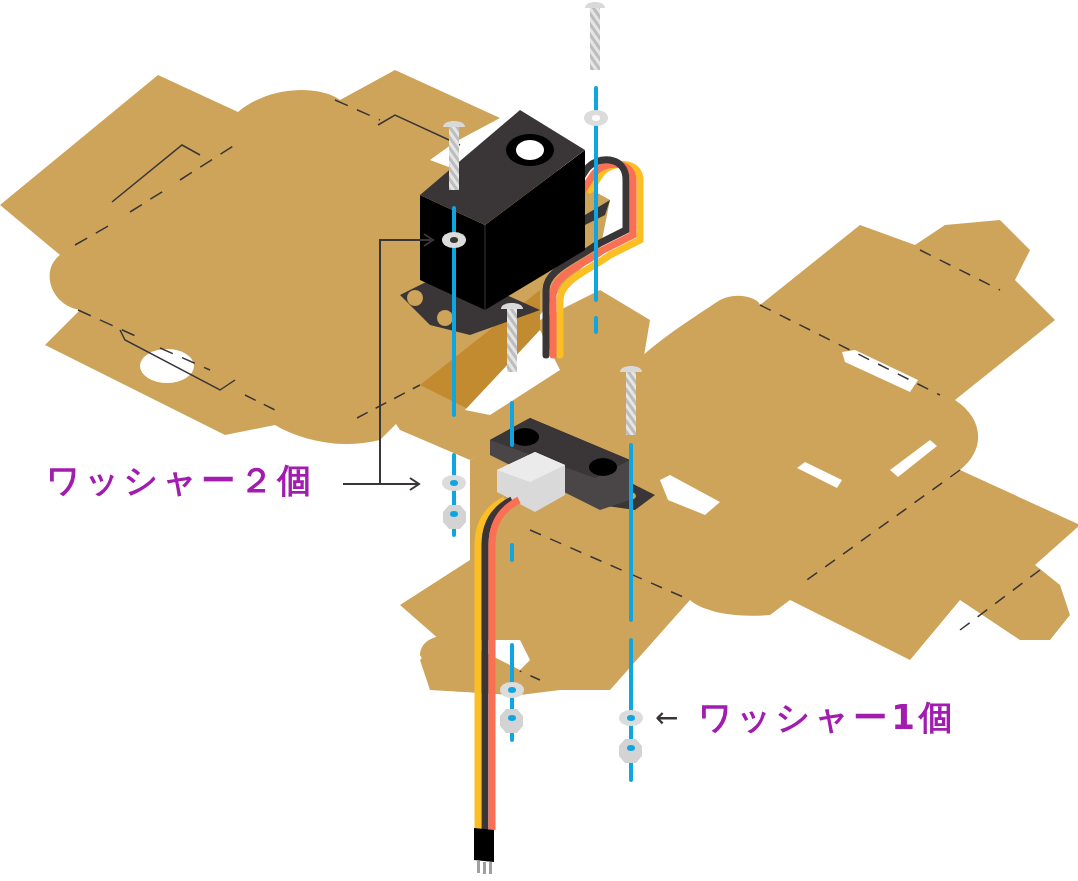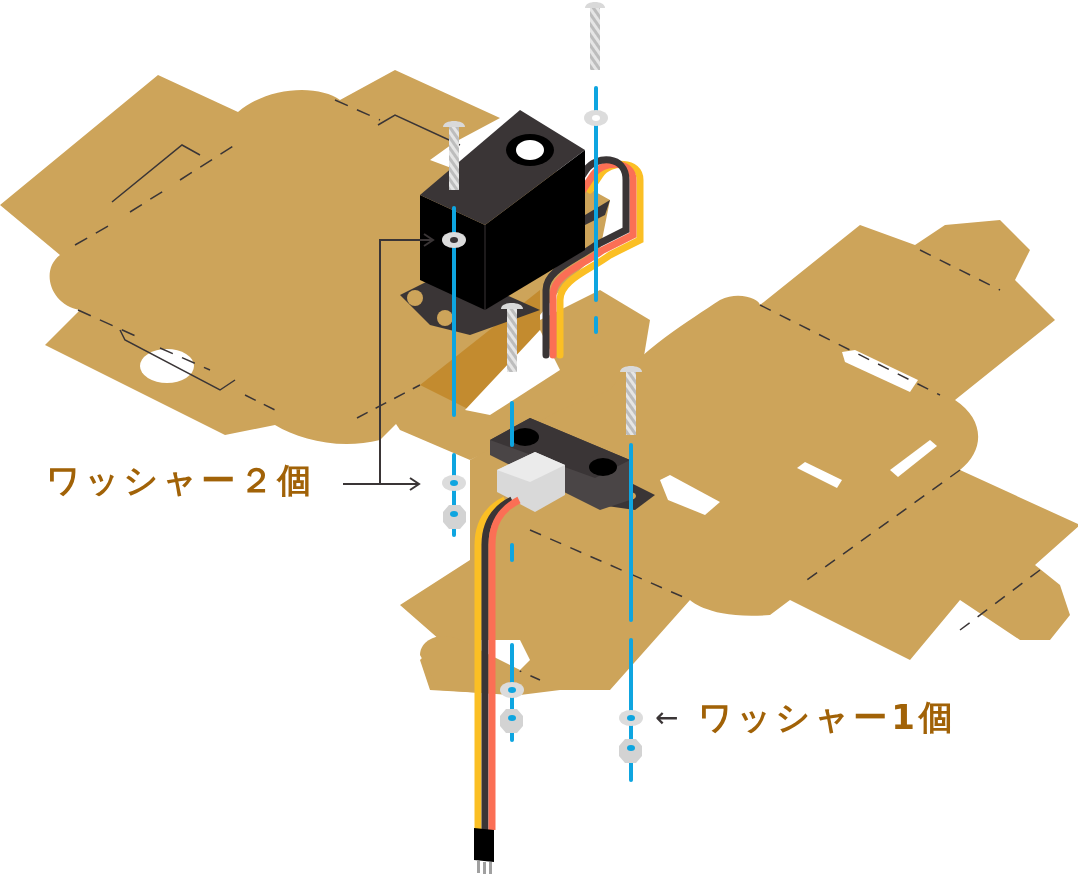--- a/index.html
+++ b/index.html
@@ -1,20 +1,20 @@
 <!DOCTYPE html>
 <html><head>
 <meta charset="utf-8">
 <style>
   html, body { margin: 0; padding: 0; background: #ffffff; }
   body { width: 1078px; height: 881px; position: relative; overflow: hidden; font-family: "DejaVu Sans", sans-serif; }
   #stage { position: absolute; left: 0; top: 0; width: 1078px; height: 881px; }
   .label {
     position: absolute; font-family: "DejaVu Sans", sans-serif; font-weight: bold;
-    color: #a16207; font-size: 34px; letter-spacing: 4px; white-space: nowrap; line-height: 1;
+    color: #a21caf; font-size: 34px; letter-spacing: 4px; white-space: nowrap; line-height: 1;
   }
   #label-2 { left: 46px; top: 463px; }
   #label-1 { left: 698px; top: 700px; }
   .arrow-glyph { position: absolute; font-family: "DejaVu Sans", sans-serif; color: #3a3536; font-size: 28px; line-height: 1; }
   #arrow-1 { left: 655px; top: 704px; }
 </style>
 </head>
 <body>
 
 <svg id="stage" viewBox="0 0 1078 881" xmlns="http://www.w3.org/2000/svg">

